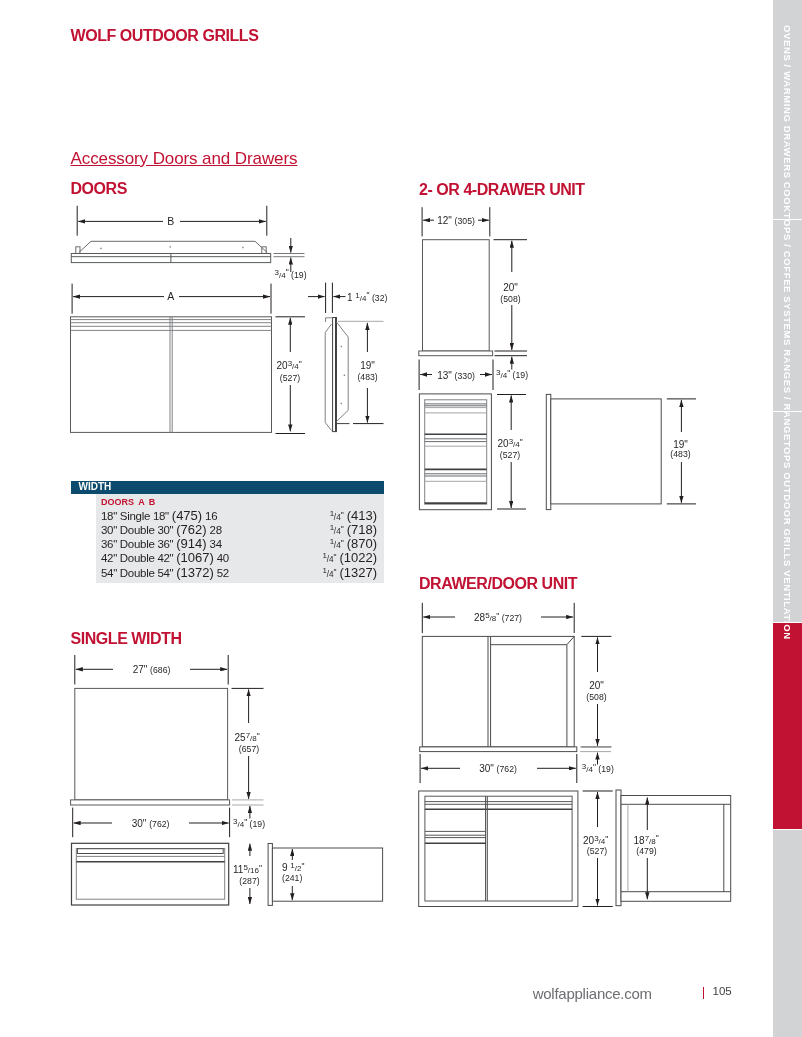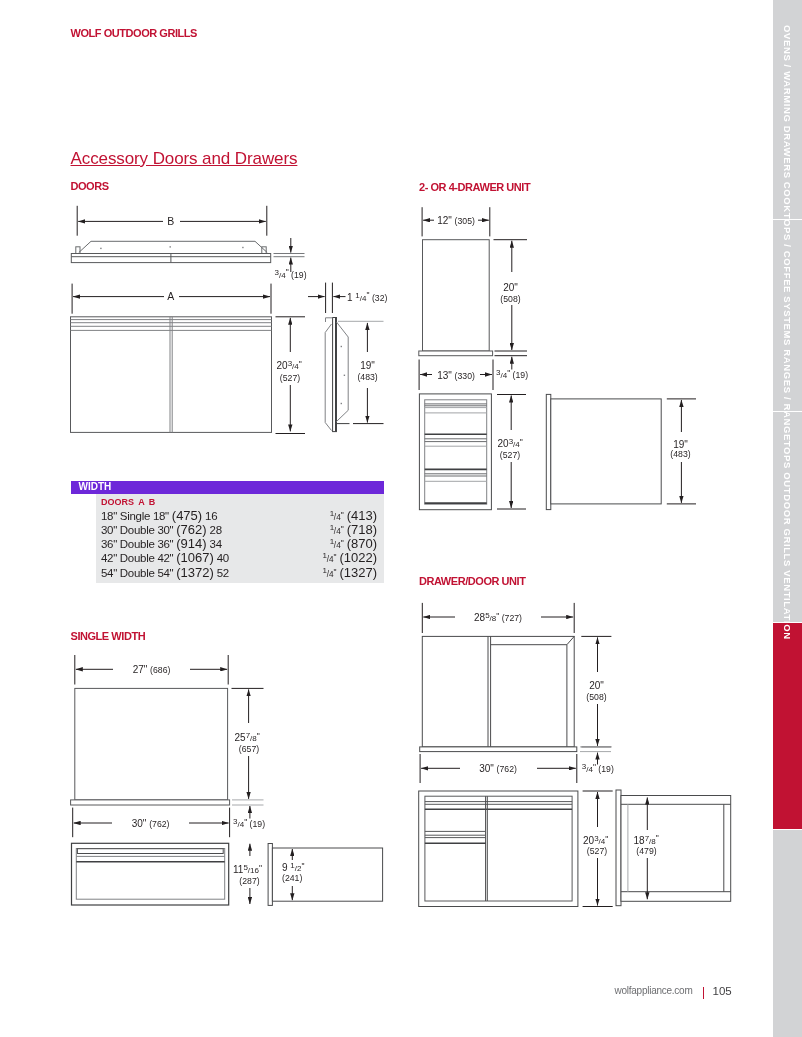--- a/index.html
+++ b/index.html
@@ -1,41 +1,41 @@
 <!DOCTYPE html>
 <html><head>
 <meta charset="utf-8">
 <style>
 html,body{margin:0;padding:0;background:#fff;}
 #page{position:relative;width:802px;height:1037px;background:#fff;overflow:hidden;
   font-family:"Liberation Sans",sans-serif;}
 .abs{position:absolute;line-height:1;white-space:nowrap;}
 .red{color:#C11233;}
-.hdr{font-weight:bold;font-size:11px;letter-spacing:-0.45px;text-align:center;}
+.hdr{font-weight:bold;font-size:16px;letter-spacing:-0.45px;text-align:center;}
 svg text{font-family:"Liberation Sans",sans-serif;fill:#231F20;}
 </style>
 </head>
 <body>
 <div id="page">
 
 <div class="abs red hdr" style="left:70.5px;top:27.6px;">WOLF OUTDOOR GRILLS</div>
 
 <div class="abs red" style="left:70.5px;top:149.9px;font-size:17px;letter-spacing:-0.1px;text-decoration:underline;">Accessory Doors and Drawers</div>
 
 <div class="abs red hdr" style="left:70.5px;top:181px;">DOORS</div>
 
 <div class="abs red hdr" style="left:419px;top:182.4px;">2- OR 4-DRAWER UNIT</div>
 
 <div class="abs red hdr" style="left:70.5px;top:630.7px;">SINGLE WIDTH</div>
 
 <div class="abs red hdr" style="left:419px;top:575.6px;">DRAWER/DOOR UNIT</div>
 
 <div class="abs" style="left:70.5px;top:481px;width:313px;height:101.5px;">
 
-  <div style="background:#6d28d9;color:#fff;font-weight:bold;font-size:10px;height:12.5px;padding:0 0 0 8px;line-height:12.5px;">WIDTH</div>
+  <div style="background:#0c4a6e;color:#fff;font-weight:bold;font-size:10px;height:12.5px;padding:0 0 0 8px;line-height:12.5px;">WIDTH</div>
 
   <div style="background:#E7E8E9;height:89px;font-size:11px;color:#231F20;padding:0 6.5px 0 5.5px;margin-left:25px;">
 
     <div style="color:#C11233;font-weight:bold;font-size:9px;padding-top:4.6px;letter-spacing:0;word-spacing:2px;">DOORS A B</div>
 
     <div class="trow" style="margin-top:1.2px;">
           <span>18" Single 18" <small>(475)</small> 16</span>
           <span class="rt"><sup>1</sup><span class="fr">/4</span><span class="q">"</span> <small>(413)</small></span>
         </div>
 
@@ -68,21 +68,21 @@
 <div class="abs" style="left:772.5px;top:410.5px;width:29.5px;height:1.5px;background:#fff;"></div>
 
 <div class="abs" style="left:772.5px;top:623.2px;width:29.5px;height:206px;background:#C11233;"></div>
 
 <div class="abs" style="left:772.5px;top:621.7px;width:29.5px;height:1.5px;background:#fff;"></div>
 
 <div class="abs" style="left:772.5px;top:829.2px;width:29.5px;height:1.2px;background:#fff;"></div>
 
 <div class="abs" style="left:772.5px;top:25px;width:29.5px;height:700px;writing-mode:vertical-rl;color:#fff;font-weight:bold;font-size:9.5px;letter-spacing:0.62px;text-align:left;line-height:29.5px;">OVENS / WARMING DRAWERS COOKTOPS / COFFEE SYSTEMS RANGES / RANGETOPS OUTDOOR GRILLS VENTILATION</div>
 
-<div class="abs" style="left:492px;top:985.8px;width:200.5px;text-align:right;font-size:10px;letter-spacing:-0.25px;color:#6d6e71;">wolfappliance.com</div>
+<div class="abs" style="left:492px;top:985.8px;width:200.5px;text-align:center;font-size:15px;letter-spacing:-0.25px;color:#6d6e71;">wolfappliance.com</div>
 
 <div class="abs" style="left:702.5px;top:986.5px;width:1.8px;height:12.5px;background:#C11233;"></div>
 
 <div class="abs" style="left:712.5px;top:985.8px;font-size:11.5px;color:#414042;">105</div>
 
 <style>
 .trow{display:flex;justify-content:space-between;height:14.25px;align-items:center;font-size:11.5px;letter-spacing:-0.3px;}
 .trow small{font-size:13px;letter-spacing:0;}
 .trow sup{font-size:8px;vertical-align:4px;line-height:0;}
 .rt{text-align:right;}

